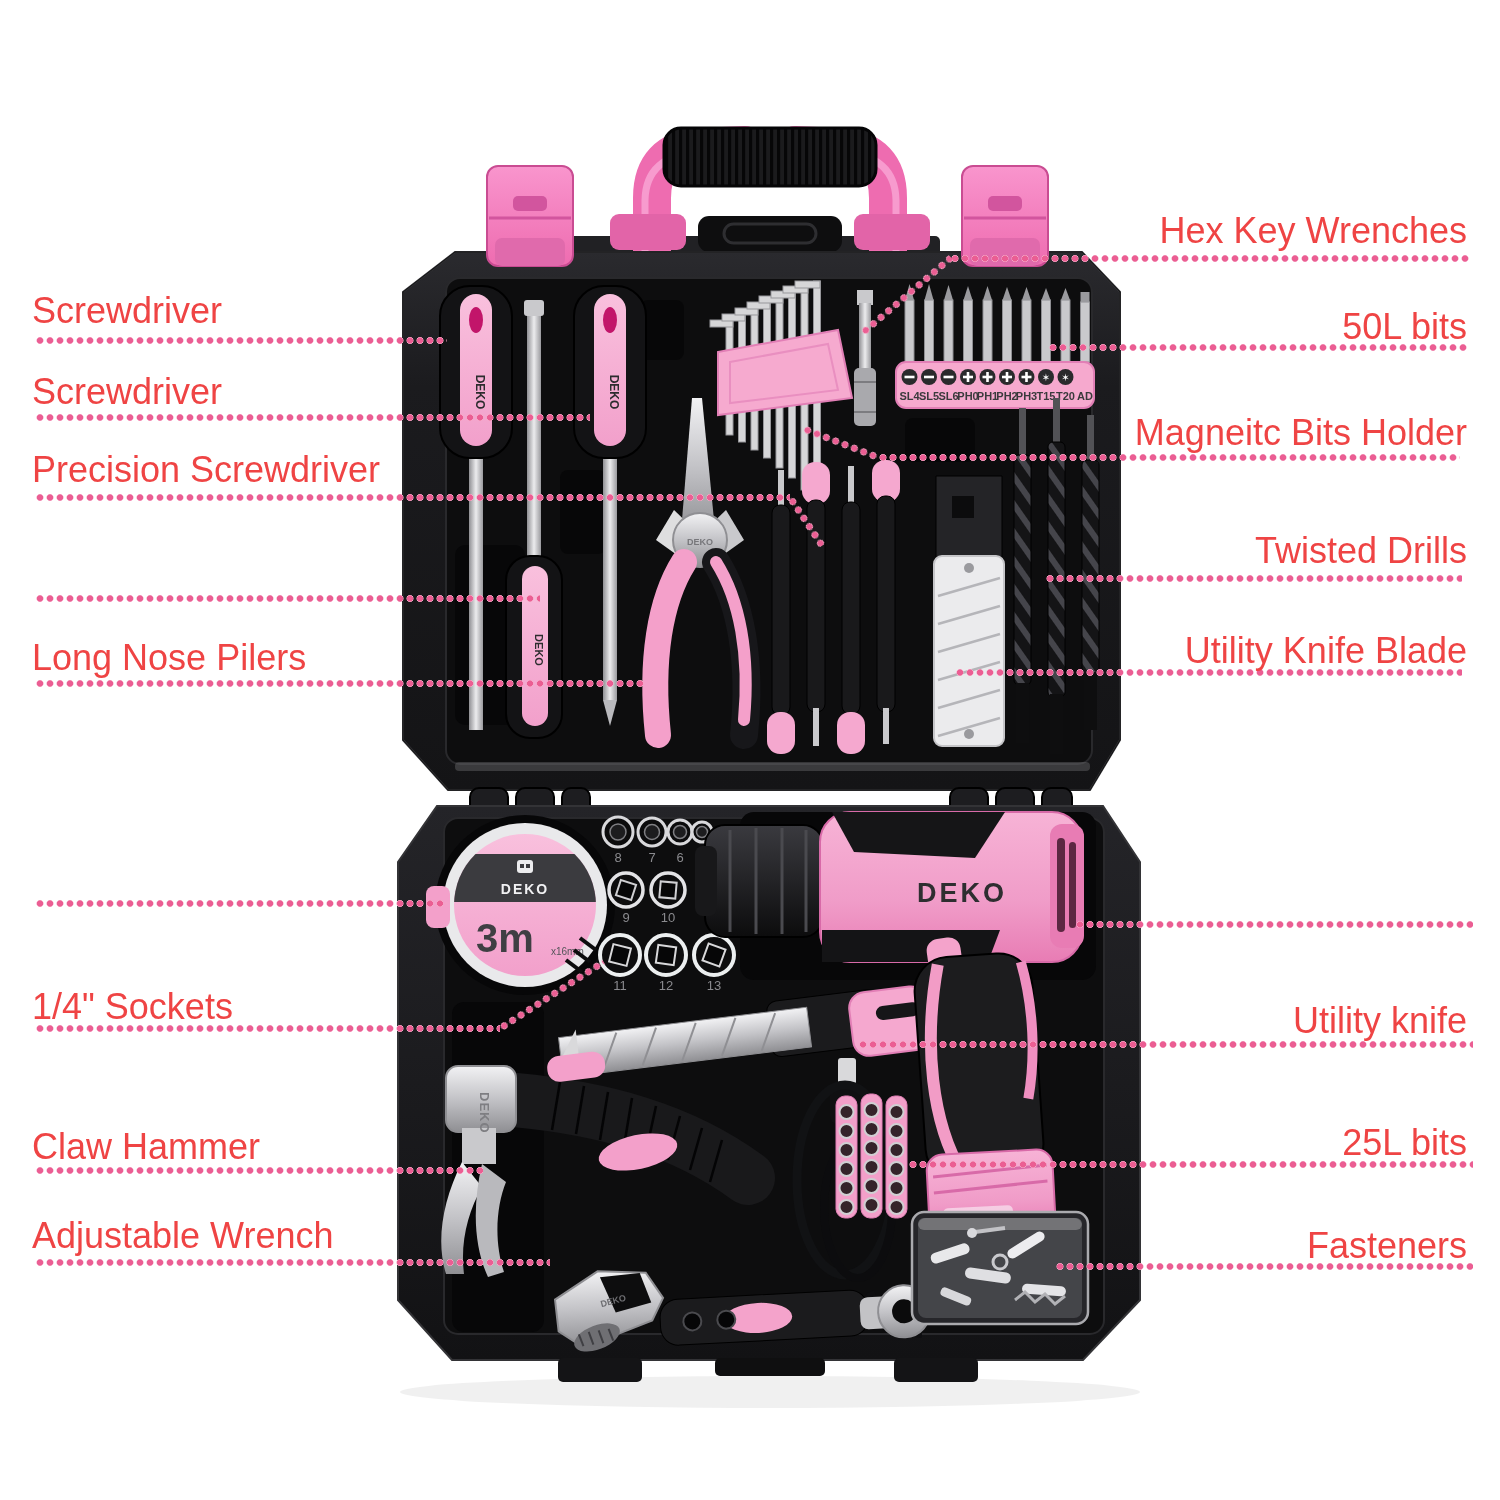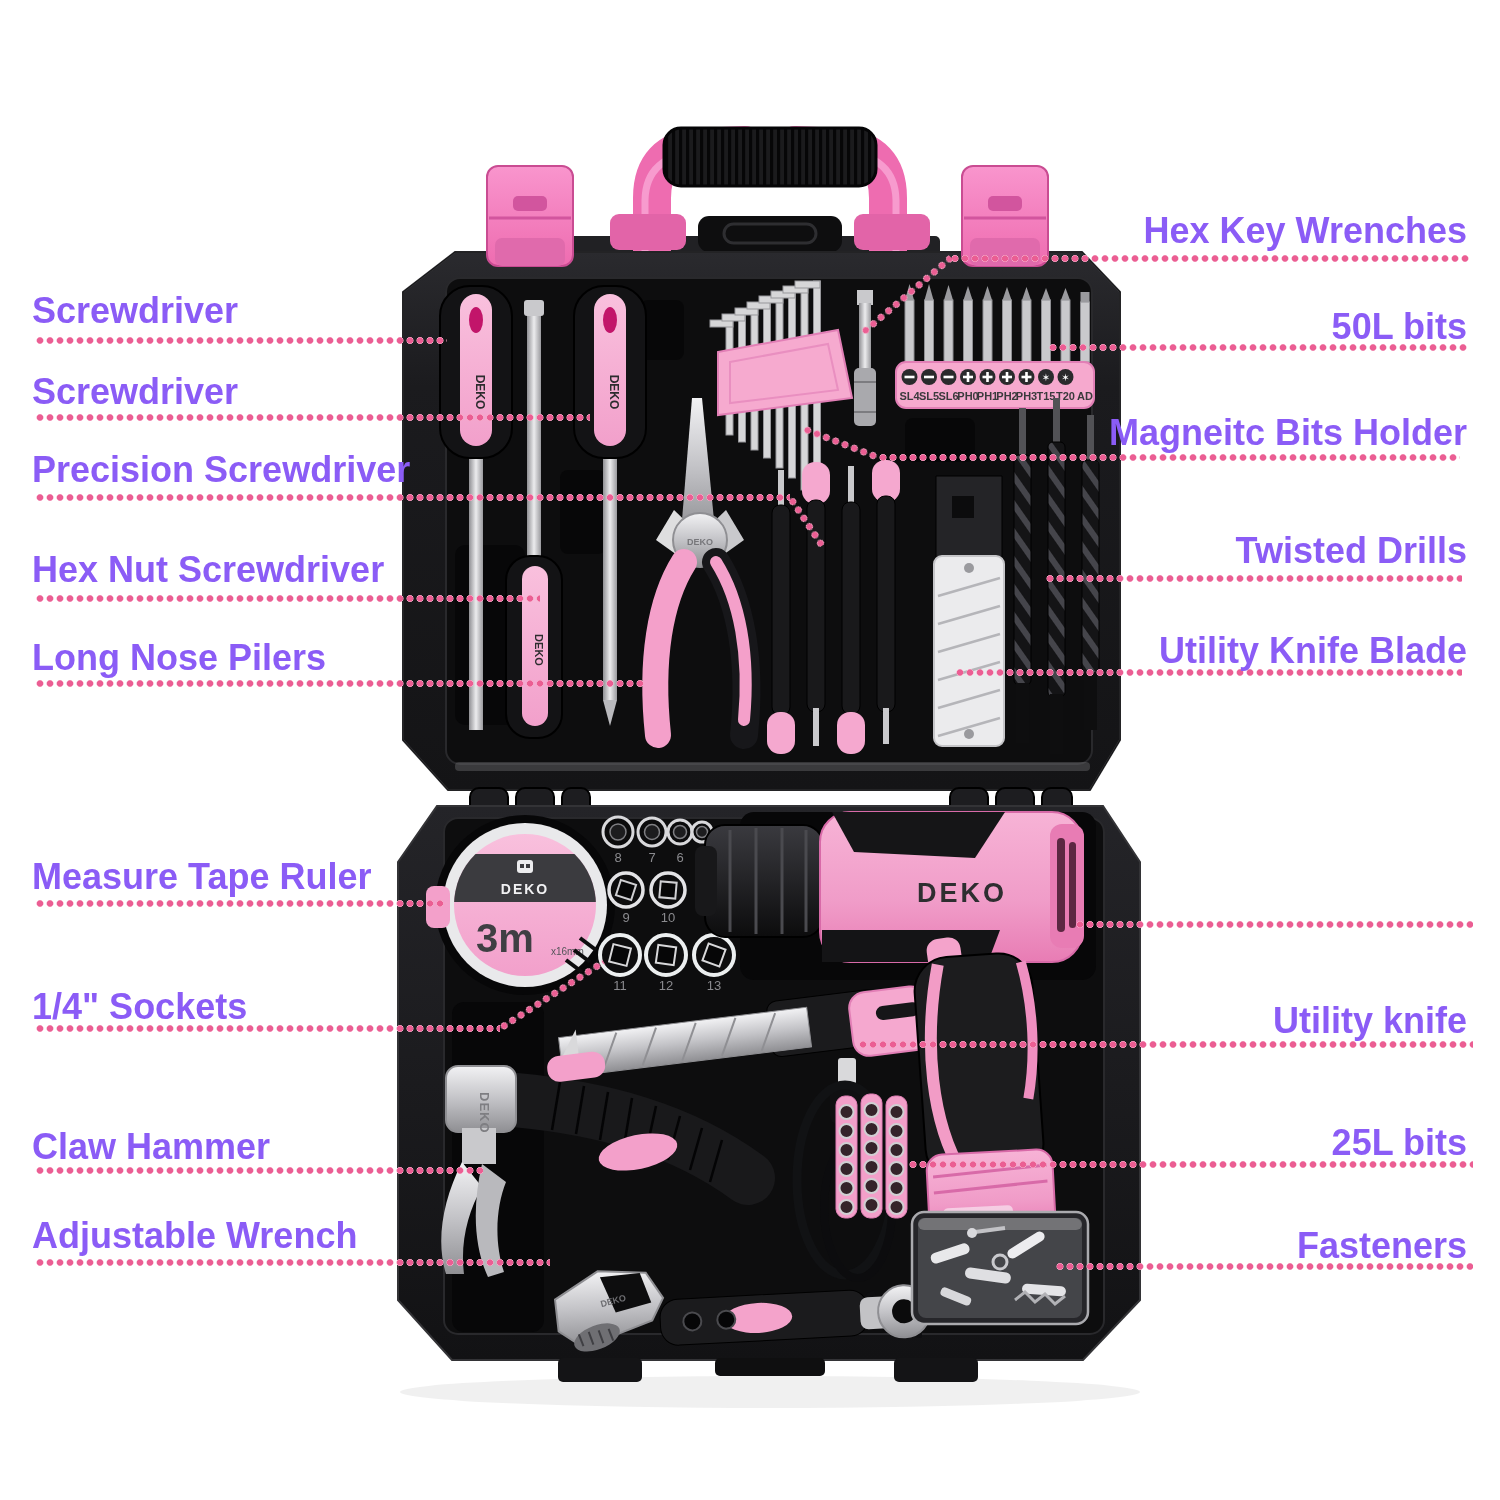--- a/index.html
+++ b/index.html
@@ -1,20 +1,20 @@
 <!DOCTYPE html>
 <html><head>
 <meta charset="utf-8">
 <style>
   html,body{margin:0;padding:0;}
   body{width:1500px;height:1500px;background:#ffffff;position:relative;overflow:hidden;
        font-family:"Liberation Sans",sans-serif;}
   #stage{position:absolute;inset:0;width:1500px;height:1500px;}
   #toolbox-svg{position:absolute;left:0;top:0;z-index:1;}
-  .lbl{position:absolute;z-index:3;font-size:36px;font-weight:700;color:#8b5cf6;
+  .lbl{position:absolute;z-index:3;font-size:36px;font-weight:400;color:#ef4444;
        line-height:44px;white-space:nowrap;}
   .lbl.left{left:32px;text-align:right;}
   .lbl.right{right:33px;text-align:right;}
   .dots{position:absolute;z-index:2;height:9px;
         background-image:radial-gradient(circle,#eb5e93 0 2.8px,#f5a6c4 3.2px,transparent 3.9px);
         background-size:10px 9px;background-repeat:repeat-x;background-position:left center;
         transform-origin:0 50%;}
 </style>
 </head>
 <body>
@@ -504,23 +504,21 @@
       <polyline points="1015,1300 1025,1292 1035,1302 1045,1294 1055,1304 1065,1296" fill="none" stroke="#b2b2b6" stroke-width="3"></polyline>
       <line x1="975" y1="1232" x2="1005" y2="1228" stroke="#c2c2c6" stroke-width="4"></line>
       <circle cx="972" cy="1233" r="5" fill="#d9d9dd"></circle>
     </g>
   </g>
 </svg>
 
 <div class="lbl left" style="top:289px">Screwdriver</div>
 <div class="lbl left" style="top:370px">Screwdriver</div>
 <div class="lbl left" style="top:448px">Precision Screwdriver</div>
-<div class="lbl left" style="top:548px">Hex Nut Screwdriver</div>
 <div class="lbl left" style="top:636px">Long Nose Pilers</div>
-<div class="lbl left" style="top:855px">Measure Tape Ruler</div>
 <div class="lbl left" style="top:985px">1/4" Sockets</div>
 <div class="lbl left" style="top:1125px">Claw Hammer</div>
 <div class="lbl left" style="top:1214px">Adjustable Wrench</div>
 
 <div class="lbl right" style="top:209px">Hex Key Wrenches</div>
 <div class="lbl right" style="top:305px">50L bits</div>
 <div class="lbl right" style="top:529px">Twisted Drills</div>
 <div class="lbl right" style="top:411px">Magneitc Bits Holder</div>
 <div class="lbl right" style="top:629px">Utility Knife Blade</div>
 <div class="lbl right" style="top:999px">Utility knife</div>

